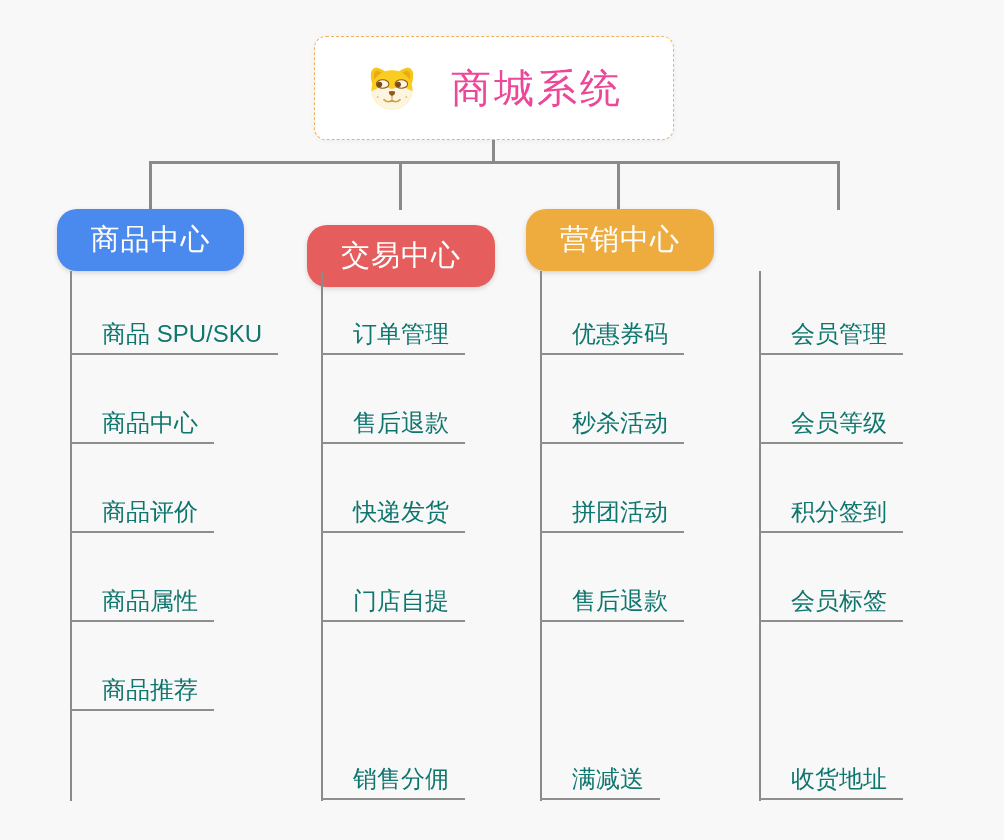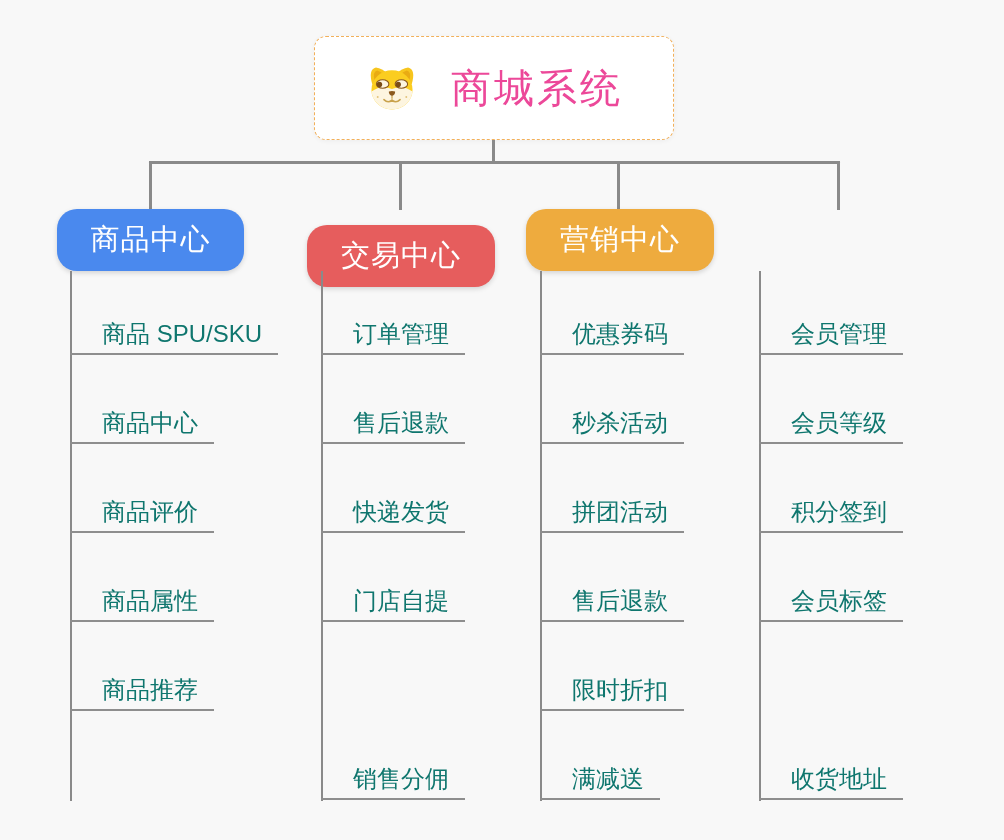--- a/index.html
+++ b/index.html
@@ -119,21 +119,20 @@
   <div class="item c1 r0">订单管理</div>
   <div class="item c1 r1">售后退款</div>
   <div class="item c1 r2">快递发货</div>
   <div class="item c1 r3">门店自提</div>
   <div class="item c1 r5">销售分佣</div>
 
   <div class="item c2 r0">优惠券码</div>
   <div class="item c2 r2">拼团活动</div>
   <div class="item c2 r1">秒杀活动</div>
   <div class="item c2 r3">售后退款</div>
-  <div class="item c2 r4">限时折扣</div>
   <div class="item c2 r5">满减送</div>
 
   <div class="item c3 r0">会员管理</div>
   <div class="item c3 r1">会员等级</div>
   <div class="item c3 r2">积分签到</div>
   <div class="item c3 r3">会员标签</div>
   <div class="item c3 r5">收货地址</div>
 
 </div>
 

